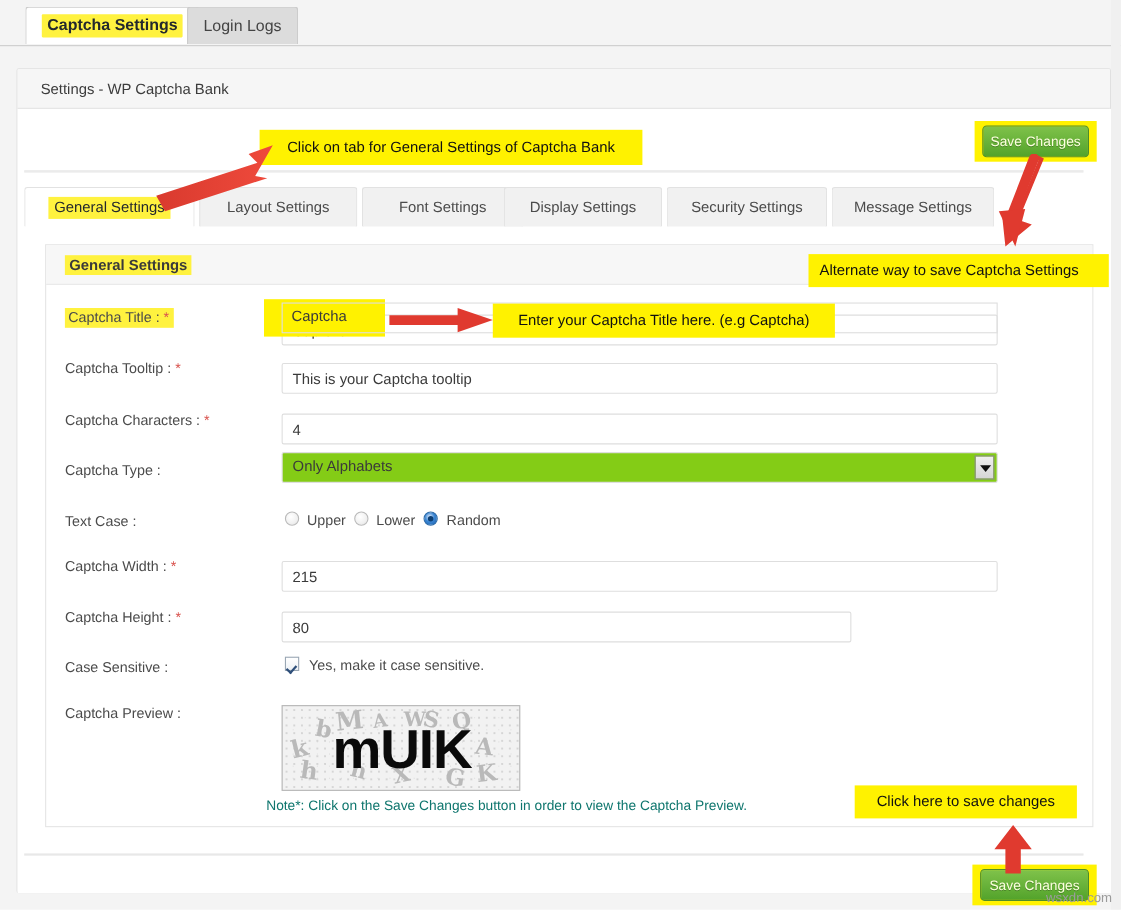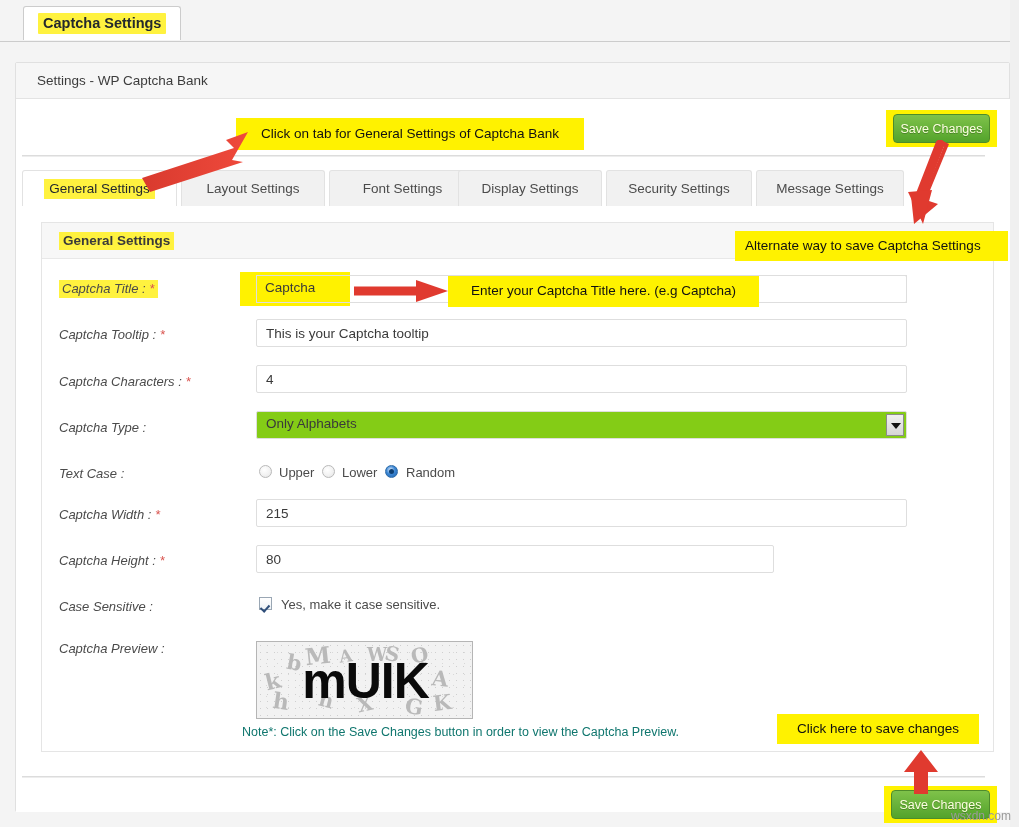--- a/index.html
+++ b/index.html
@@ -68,30 +68,30 @@
   .card{
     position:absolute;left:41px;top:222px;width:953px;height:530px;
     background:#fff;border:1px solid #e5e5e5;box-sizing:border-box;
   }
   .card-head{
     position:absolute;left:0;top:0;width:100%;height:36px;box-sizing:border-box;
     background:#f7f7f7;border-bottom:1px solid #e8e8e8;
     display:flex;align-items:center;padding-left:17px;
   }
   .card-head .hl{background:#fff23f;padding:1px 4px 2px 4px;font-weight:bold;color:#3a3a3a;font-size:13.5px;}
-  .lbl{position:absolute;font-size:13px;color:#4b4b4b;white-space:nowrap;font-style:italic;}
+  .lbl{position:absolute;font-size:13px;color:#4b4b4b;white-space:nowrap;}
   .req{color:#d9544f;}
   .lbl .hl{background:#fff23f;padding:1px 4px 2px 3px;}
 
   .inp{
     position:absolute;box-sizing:border-box;
     height:28px;border:1px solid #dedede;background:#fff;
     font-family:"Liberation Sans","DejaVu Sans",sans-serif;
     font-size:13.5px;color:#3a3a3a;
-    padding:0 9px;border-radius:2px;outline:none;
+    padding:0 9px;border-radius:2px;outline:none;margin-top:11px;
   }
   .sel{
     position:absolute;box-sizing:border-box;height:28px;
     border:1px solid #dedede;background:#84cc16;border-radius:2px;
   }
   .sel .txt{position:absolute;left:9px;top:4px;font-size:13.5px;color:#3a3a3a;}
   .sel .btn{
     position:absolute;right:2px;top:2px;width:18px;height:22px;
     background:linear-gradient(#f0f0f0,#d6d6d6);
     border:1px solid #8c8c8c;box-sizing:border-box;
@@ -159,20 +159,23 @@
 </style>
 </head>
 <body>
 
 <div class="page">
 
   <div class="topbar">
     <div class="tabstrip"></div>
     <div class="toptab active" id="toptab0">
       <span class="hl">Captcha Settings</span>
+    </div>
+    <div class="toptab" id="toptab1">
+      <span>Login Logs</span>
     </div>
   </div>
 
   <div class="panel">
     <div class="panel-head">
       <span>Settings - WP Captcha Bank</span>
     </div>
 
     <div class="content"></div>
   </div>

